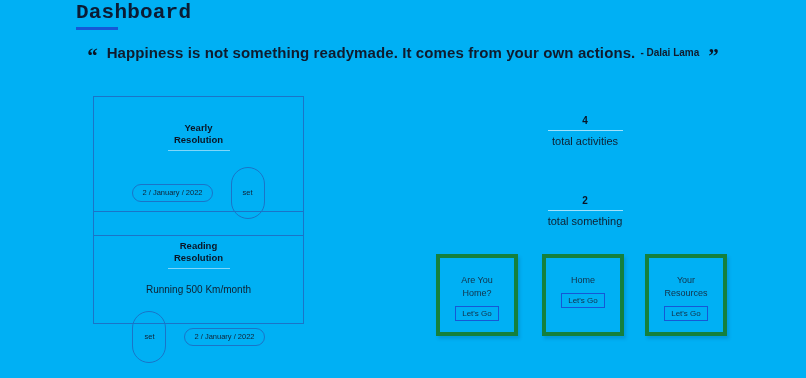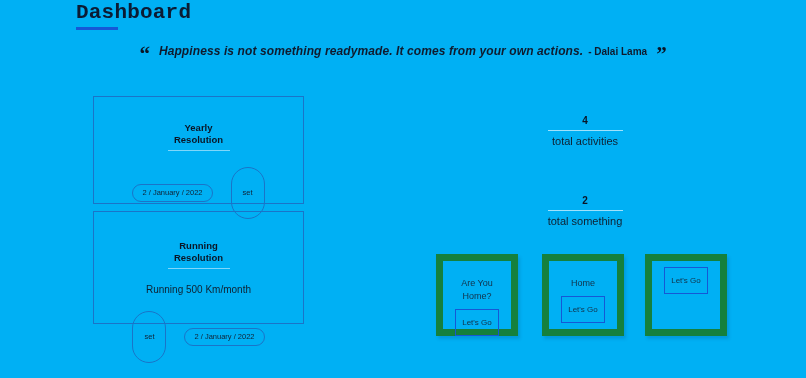--- a/index.html
+++ b/index.html
@@ -51,43 +51,42 @@
     font-size: 21px;
     font-weight: bold;
     color: #0a1526;
     line-height: 10px;
     position: relative;
     top: 3px;
   }
   .quote-mark.open { margin-right: 9px; }
   .quote-mark.close { margin-left: 9px; }
   .quote-text {
-    font-size: 12px;
+    font-size: 15px;
     font-weight: bold;
     color: #0f1b2e;
     letter-spacing: 0.1px;
-    font-style: italic;
   }
   .quote-author {
     font-size: 10px;
     font-weight: bold;
     color: #0f1b2e;
     margin-left: 5px;
   }
 
   
   .res-card {
     position: absolute;
     left: 93px;
     width: 211px;
     border: 1px solid #1a74c8;
     box-sizing: border-box;
     text-align: center;
   }
-  #res-card-yearly { top: 96px; height: 108px; }
+  #res-card-yearly { top: 96px; height: 140px; }
   #res-card-monthly { top: 211px; height: 113px; }
 
   .res-heading {
     font-size: 9.5px;
     font-weight: bold;
     color: #0a1526;
     line-height: 12px;
     margin-top: 25px;
   }
   #res-card-monthly .res-heading { margin-top: 28px; }
@@ -146,41 +145,41 @@
     color: #0f2030;
     margin-top: 4px;
   }
 
   
   .tile {
     position: absolute;
     top: 254px;
     width: 82px;
     height: 82px;
-    border: 7px solid #15803d;
+    border: 4px solid #15803d;
     box-sizing: border-box;
     text-align: center;
     box-shadow: 2px 3px 3px rgba(0, 60, 110, 0.18);
   }
   #tile-bored     { left: 436px; }
   #tile-home      { left: 542px; }
   #tile-resources { left: 645px; }
 
   .tile-label {
     font-size: 9px;
     color: #123149;
     line-height: 13px;
     margin-top: 16px;
   }
   .tile-btn {
     display: inline-block;
     border: 1px solid #1558d6;
     font-size: 8px;
     color: #123149;
-    padding: 7px 6px;
+    padding: 1px 6px;
     line-height: 11px;
     margin-top: 6px;
     background: transparent;
   }
 </style>
 </head>
 <body>
 
 <div class="page-title-wrap">
   <div class="page-title">Dashboard</div>
@@ -201,21 +200,21 @@
   </div>
   <div class="res-heading-underline"></div>
   <div class="res-actions">
     <button class="pill">2 / January / 2022</button>
     <button class="pill small">set</button>
   </div>
 </div>
 
 <div class="res-card" id="res-card-monthly">
   <div class="res-heading">
-    <div>Running</div>
+    <div>Reading</div>
     <div>Resolution</div>
   </div>
   <div class="res-heading-underline"></div>
   <div class="res-body">Running 500 Km/month</div>
   <div class="res-actions">
     <button class="pill small">set</button>
     <button class="pill">2 / January / 2022</button>
   </div>
 </div>
 
@@ -240,14 +239,18 @@
 </div>
 
 <div class="tile" id="tile-home">
   <div class="tile-label">
     <div>Home</div>
   </div>
   <button class="tile-btn">Let's Go</button>
 </div>
 
 <div class="tile" id="tile-resources">
+  <div class="tile-label">
+    <div>Your</div>
+    <div>Resources</div>
+  </div>
   <button class="tile-btn">Let's Go</button>
 </div>
 
 </body></html>

